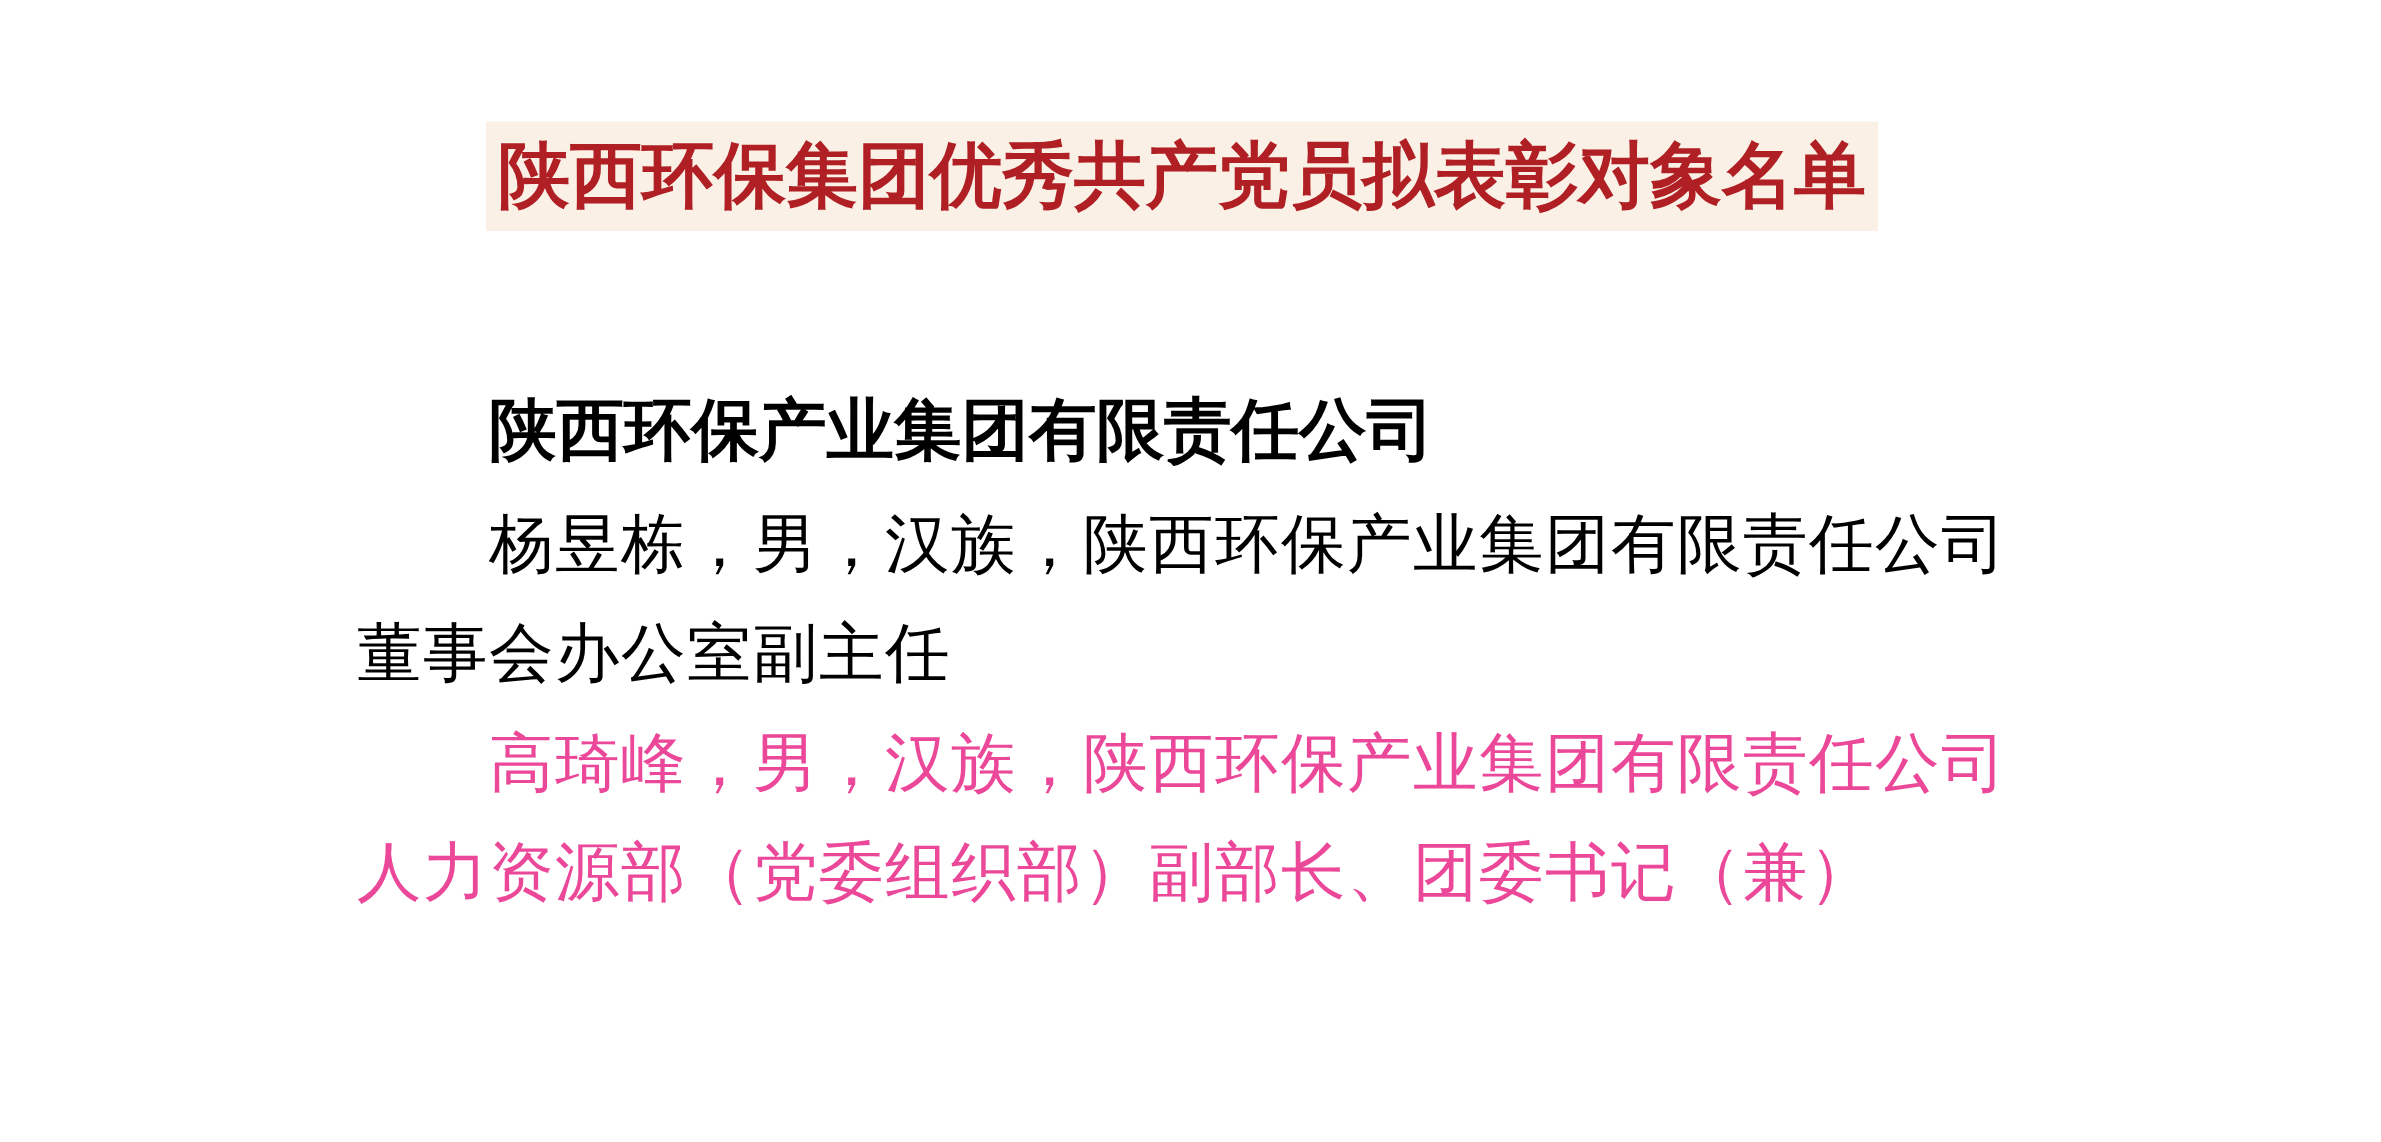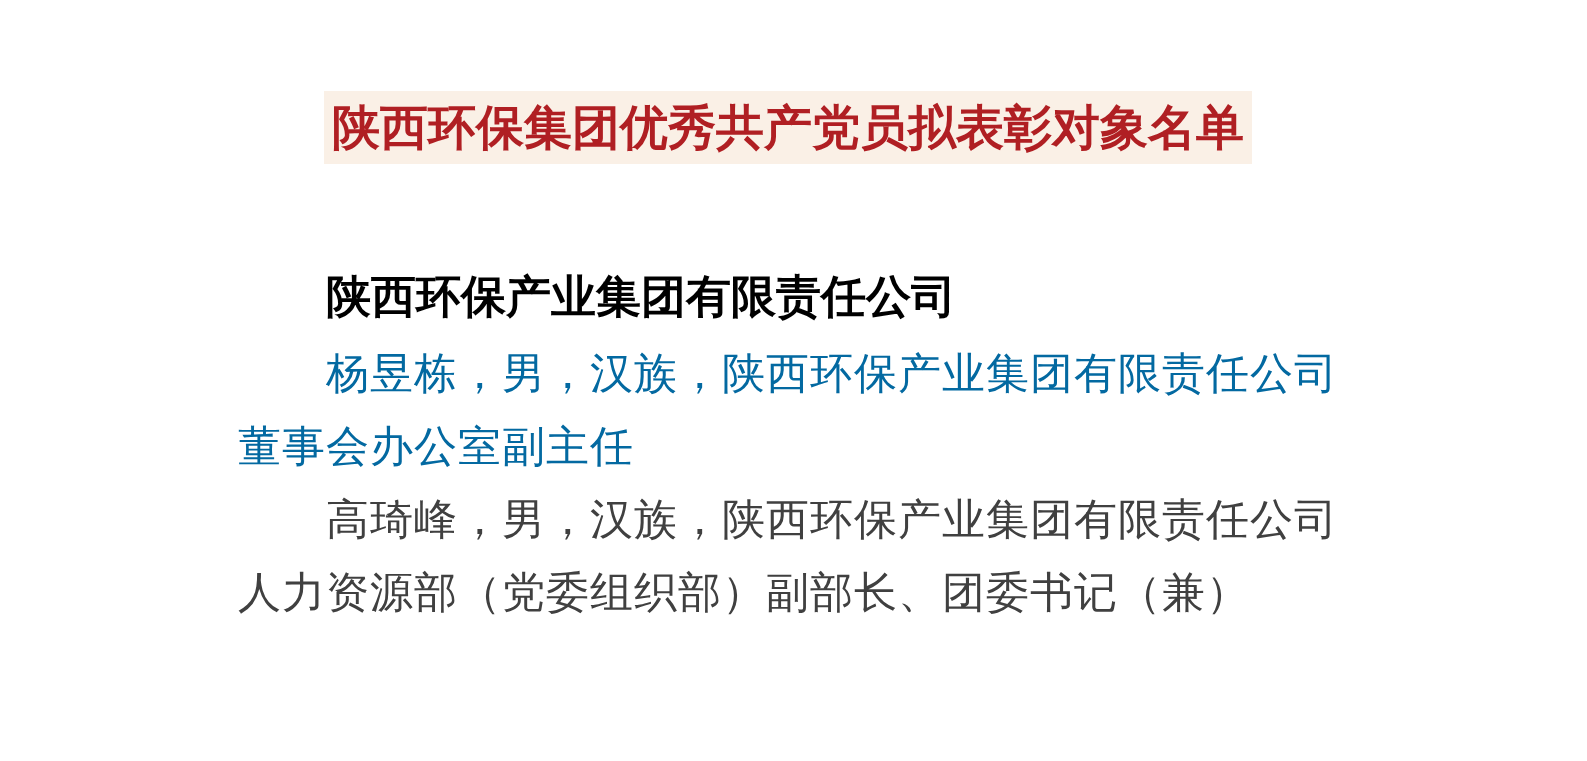--- a/index.html
+++ b/index.html
@@ -9,21 +9,21 @@
   body {
     width: 1587px;
     height: 761px;
     background: #ffffff;
     overflow: hidden;
     position: relative;
     font-family: "Liberation Serif", serif;
   }
   .doc {
     position: absolute;
-    top: 12px;
+    top: 2px;
     left: 238px;
     width: 1100px;
     padding-top: 79px;
   }
   .title-line {
     text-align: center;
     font-size: 48px;
     line-height: 57px;
     font-family: "DejaVu Serif", serif;
     font-weight: bold;
@@ -60,17 +60,17 @@
 <body style="background: rgb(255, 255, 255);">
 
 <div class="doc">
 
   <div class="title-line">
     <span class="title-highlight" style="color: rgb(176, 31, 35); background: rgb(250, 240, 230);">陕西环保集团优秀共产党员拟表彰对象名单</span>
   </div>
 
   <p class="company-heading" style="color: rgb(0, 0, 0);">陕西环保产业集团有限责任公司</p>
 
-  <p class="entry" style="color: #0369a1;">杨昱栋，男，汉族，陕西环保产业集团有限责任公司董事会办公室副主任</p>
+  <p class="entry" style="color: #000000;">杨昱栋，男，汉族，陕西环保产业集团有限责任公司董事会办公室副主任</p>
 
-  <p class="entry" style="color: #404040;">高琦峰，男，汉族，陕西环保产业集团有限责任公司人力资源部（党委组织部）副部长、团委书记（兼）</p>
+  <p class="entry" style="color: #ec4899;">高琦峰，男，汉族，陕西环保产业集团有限责任公司人力资源部（党委组织部）副部长、团委书记（兼）</p>
 
 </div>
 
 </body></html>

